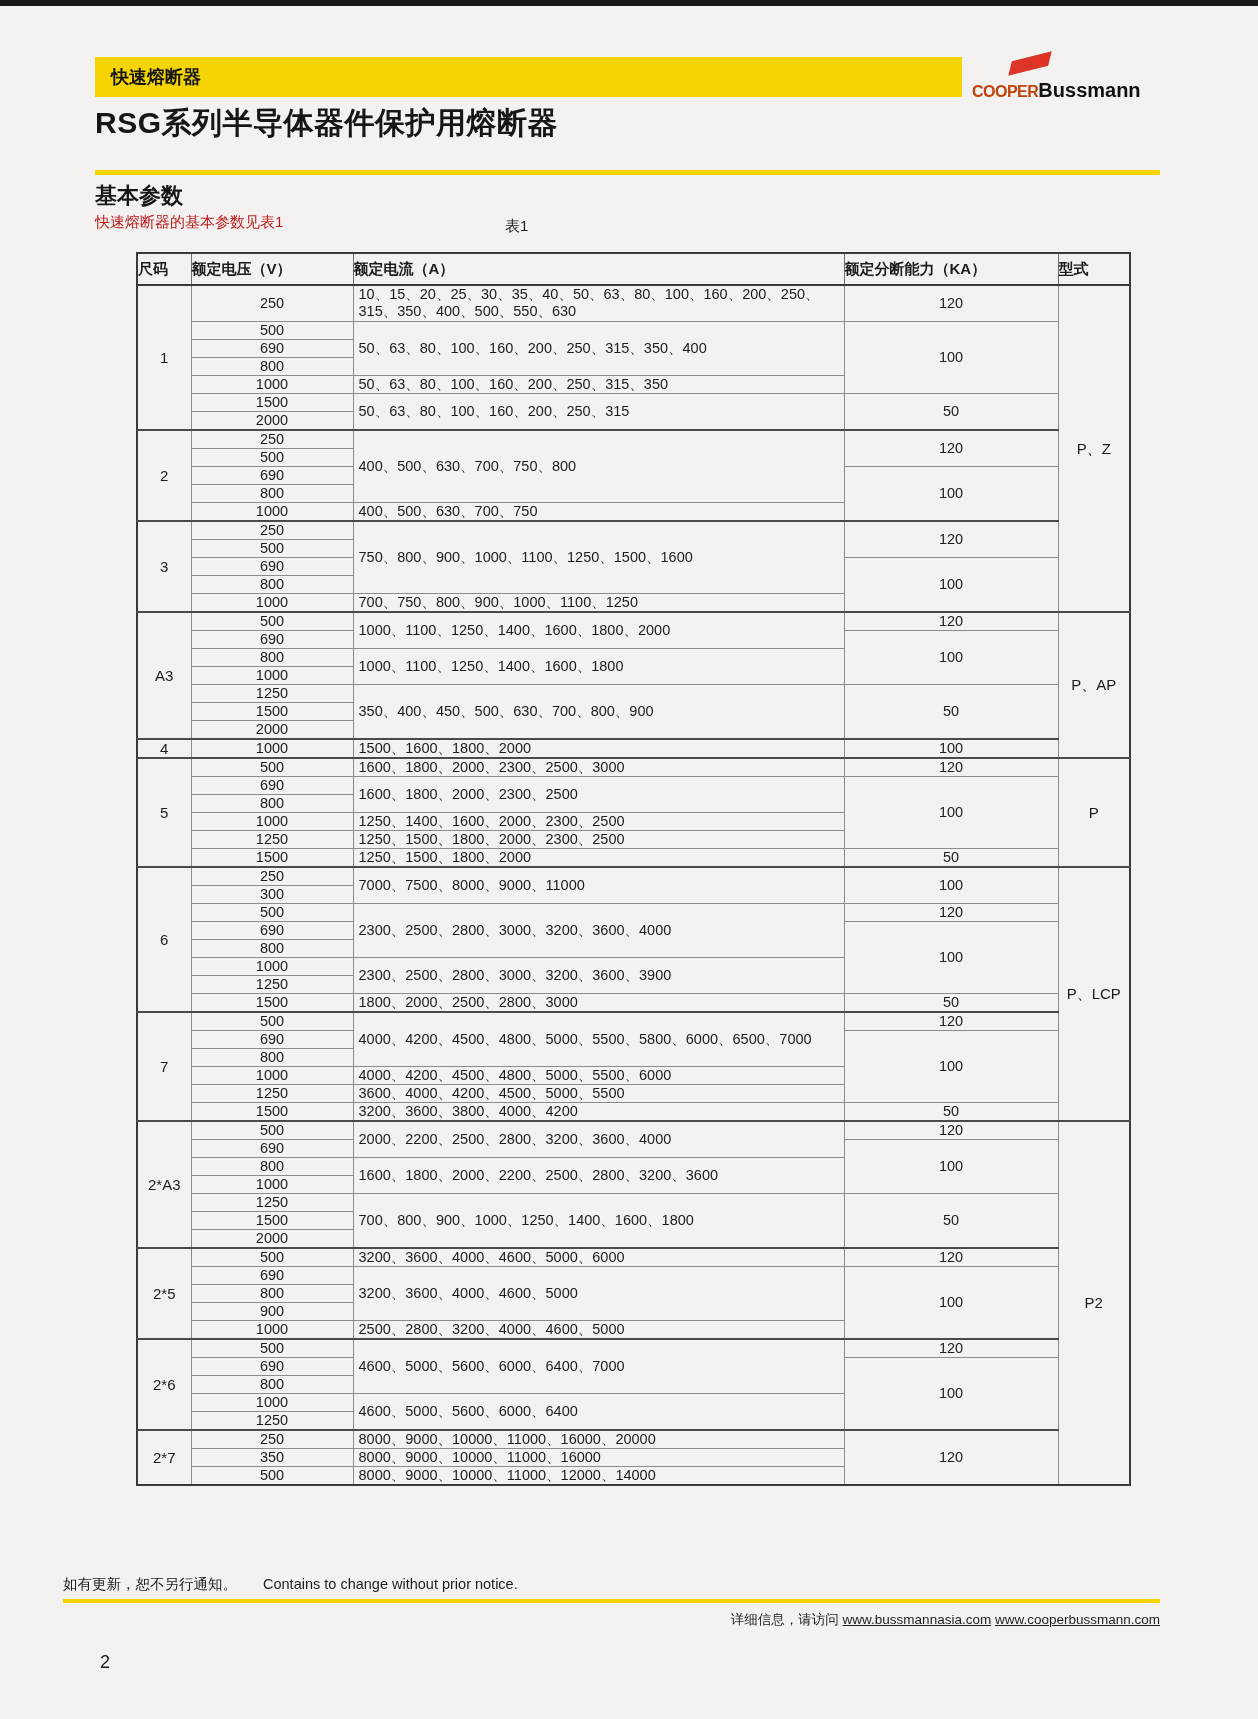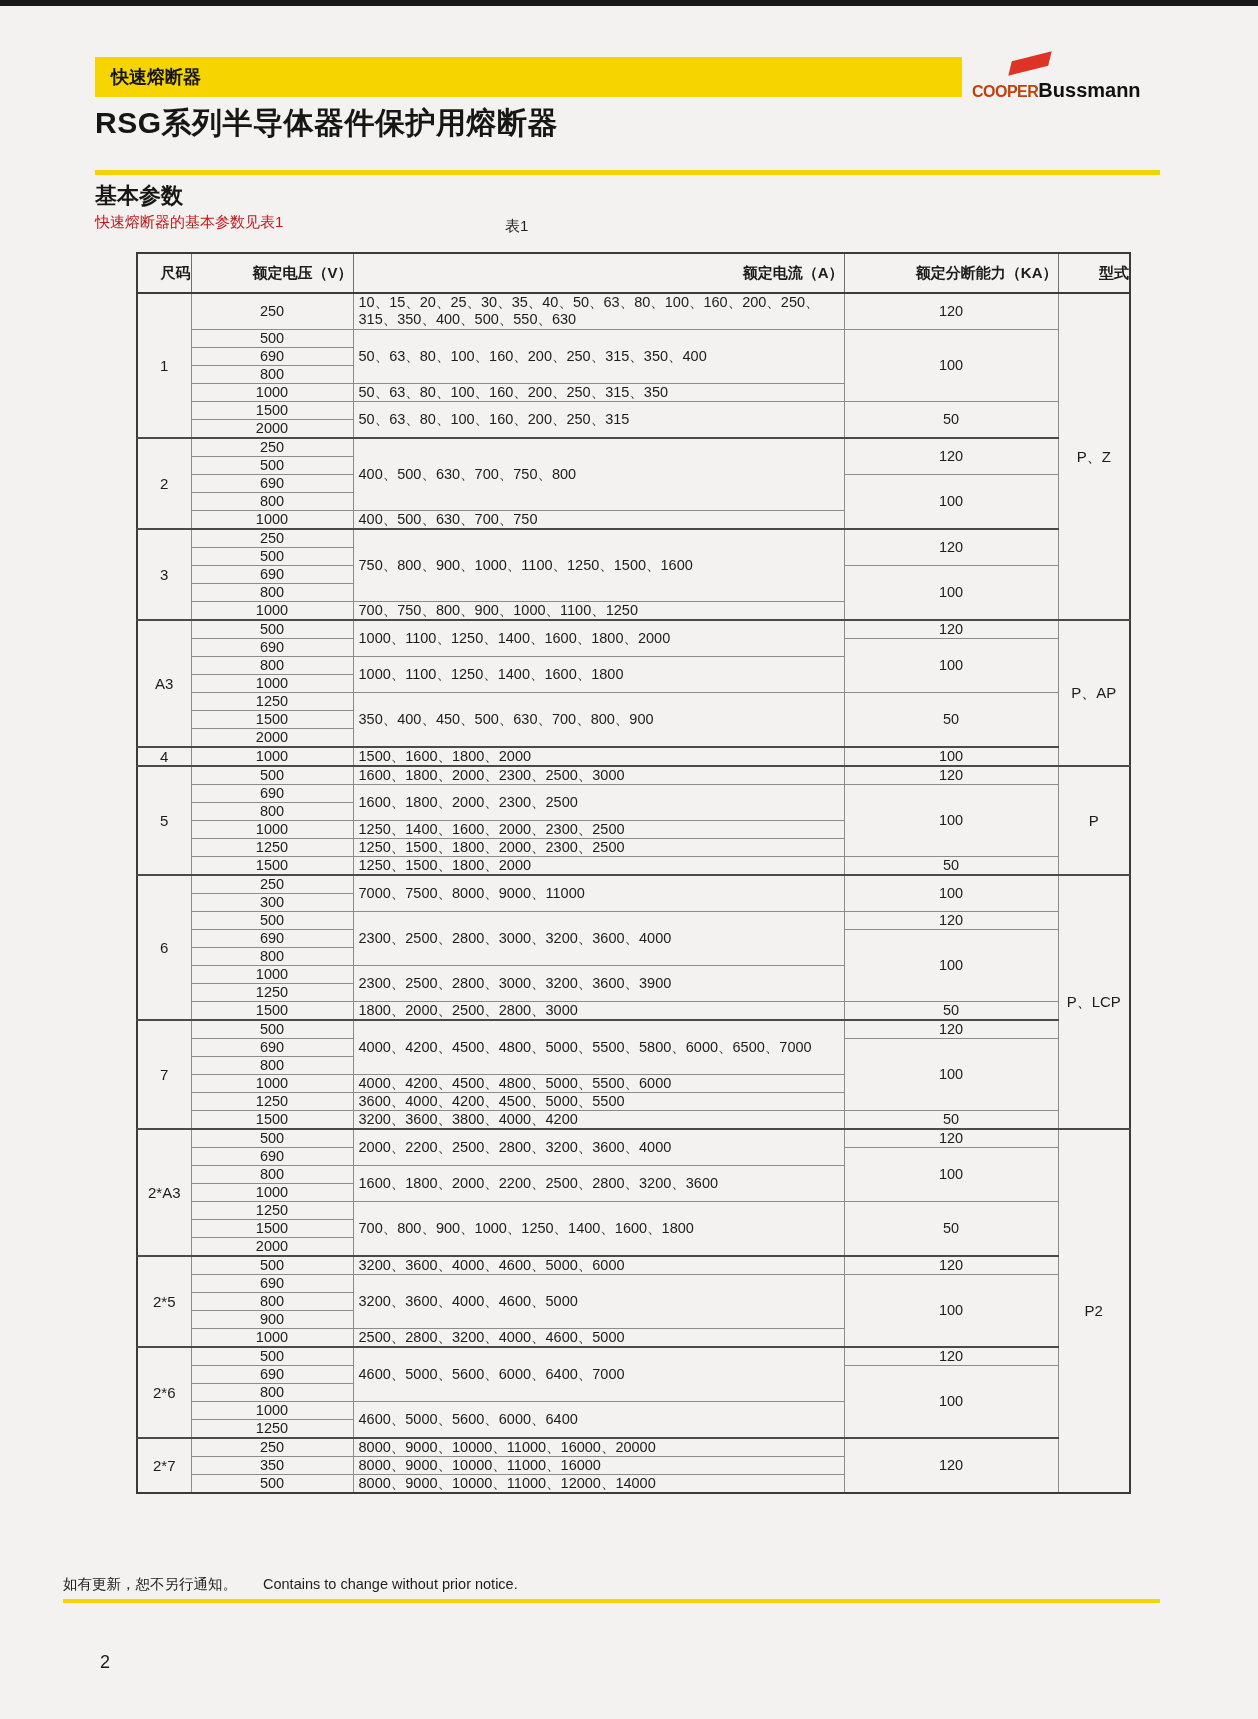--- a/index.html
+++ b/index.html
@@ -17,21 +17,21 @@
   .logo-cooper { font-size:16px; font-weight:900; letter-spacing:-0.5px; color:#c2410c; }
   .logo-bussmann { font-size:20px; font-weight:700; color:#111; margin-left:0; }
 
   .doc-title { position:absolute; left:95px; top:103px; font-size:30px; font-weight:bold; color:#161616; letter-spacing:0.5px; }
   .rule-top { position:absolute; left:95px; top:170px; width:1065px; height:5px; background:#f5d400; }
   .section-heading { position:absolute; left:95px; top:181px; font-size:22px; font-weight:bold; color:#161616;text-align:right; }
   .section-note { position:absolute; left:95px; top:213px; font-size:15px; color:#b91c1c; }
   .tbl-caption { position:absolute; left:505px; top:217px; font-size:15px; color:#222; }
 
   table { position:absolute; left:136px; top:252px; width:993px; border-collapse:collapse; table-layout:fixed; border:2px solid #3a3a3a; background:transparent; }
-  th { border:1px solid #6f6f6f; border-bottom:2px solid #3a3a3a; height:40px; font-size:15px; font-weight:bold; text-align:right; color:#1c1c1c; }
+  th { border:1px solid #6f6f6f; border-bottom:2px solid #3a3a3a; height:32px; font-size:15px; font-weight:bold; text-align:left; color:#1c1c1c; }
   td { border:1px solid #8c8c8c; height:18px; font-size:14.5px; line-height:17px; color:#1c1c1c; text-align:center; vertical-align:middle; padding:0 2px; }
   td.col2 { text-align:left; padding-left:5px; }
   tr.sec td { border-top:2px solid #4a4a4a; }
   tr.tall td { height:36px; }
   td.col0, td.col4 { font-size:15px; }
 
   .footnote { position:absolute; left:63px; top:1575px; font-size:14.5px; color:#1e1e1e; }
   .footnote .en { margin-left:26px; }
   .rule-bottom { position:absolute; left:63px; top:1599px; width:1097px; height:4px; background:#f5d400; }
   .footer-links { position:absolute; right:98px; top:1609px; text-align:right; font-size:13.5px; line-height:1.65; color:#1e1e1e; }
@@ -359,16 +359,21 @@
       </tbody>
   </table>
 
   <div class="footnote">
     <span>如有更新，恕不另行通知。</span><span class="en">Contains to change without prior notice.</span>
   </div>
 
   <div class="rule-bottom"></div>
 
   <div class="footer-links">
+    <div>
+      <span>详细信息，请访问</span>
+      <a>www.bussmannasia.com</a>
+      <a>www.cooperbussmann.com</a>
+    </div>
   </div>
 
   <div class="page-number">2</div>
 </div>
 
 </body></html>

